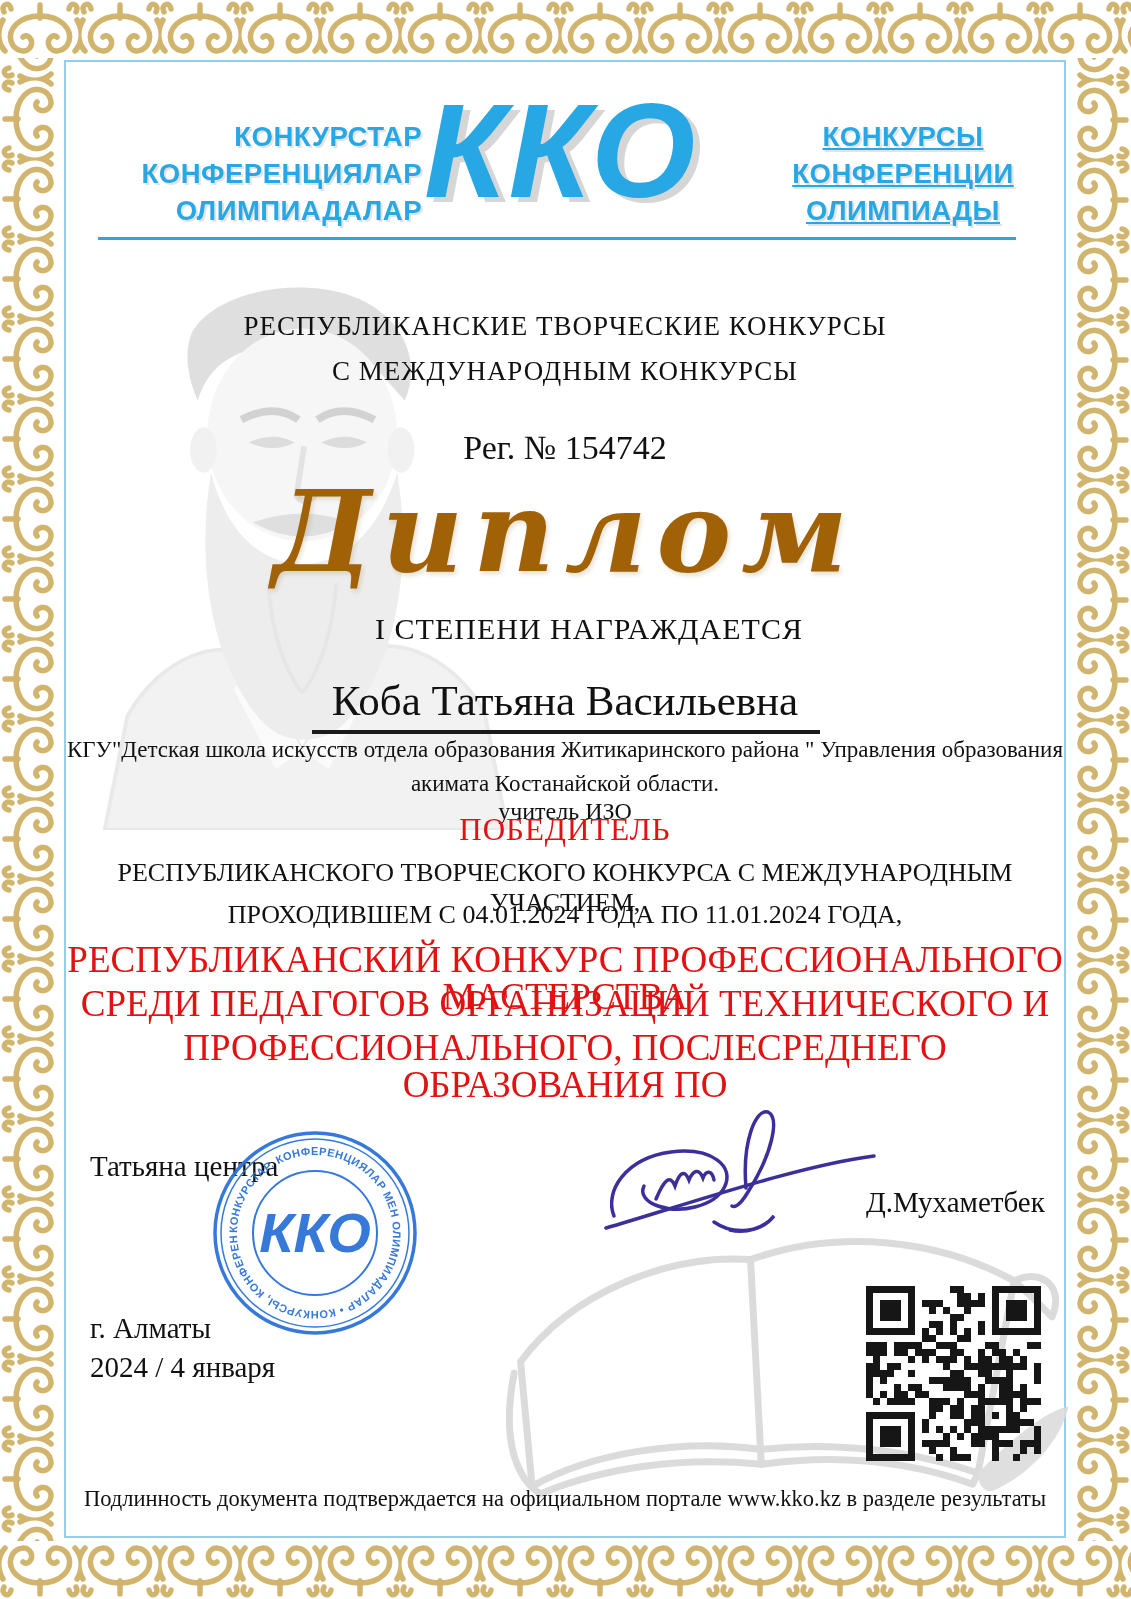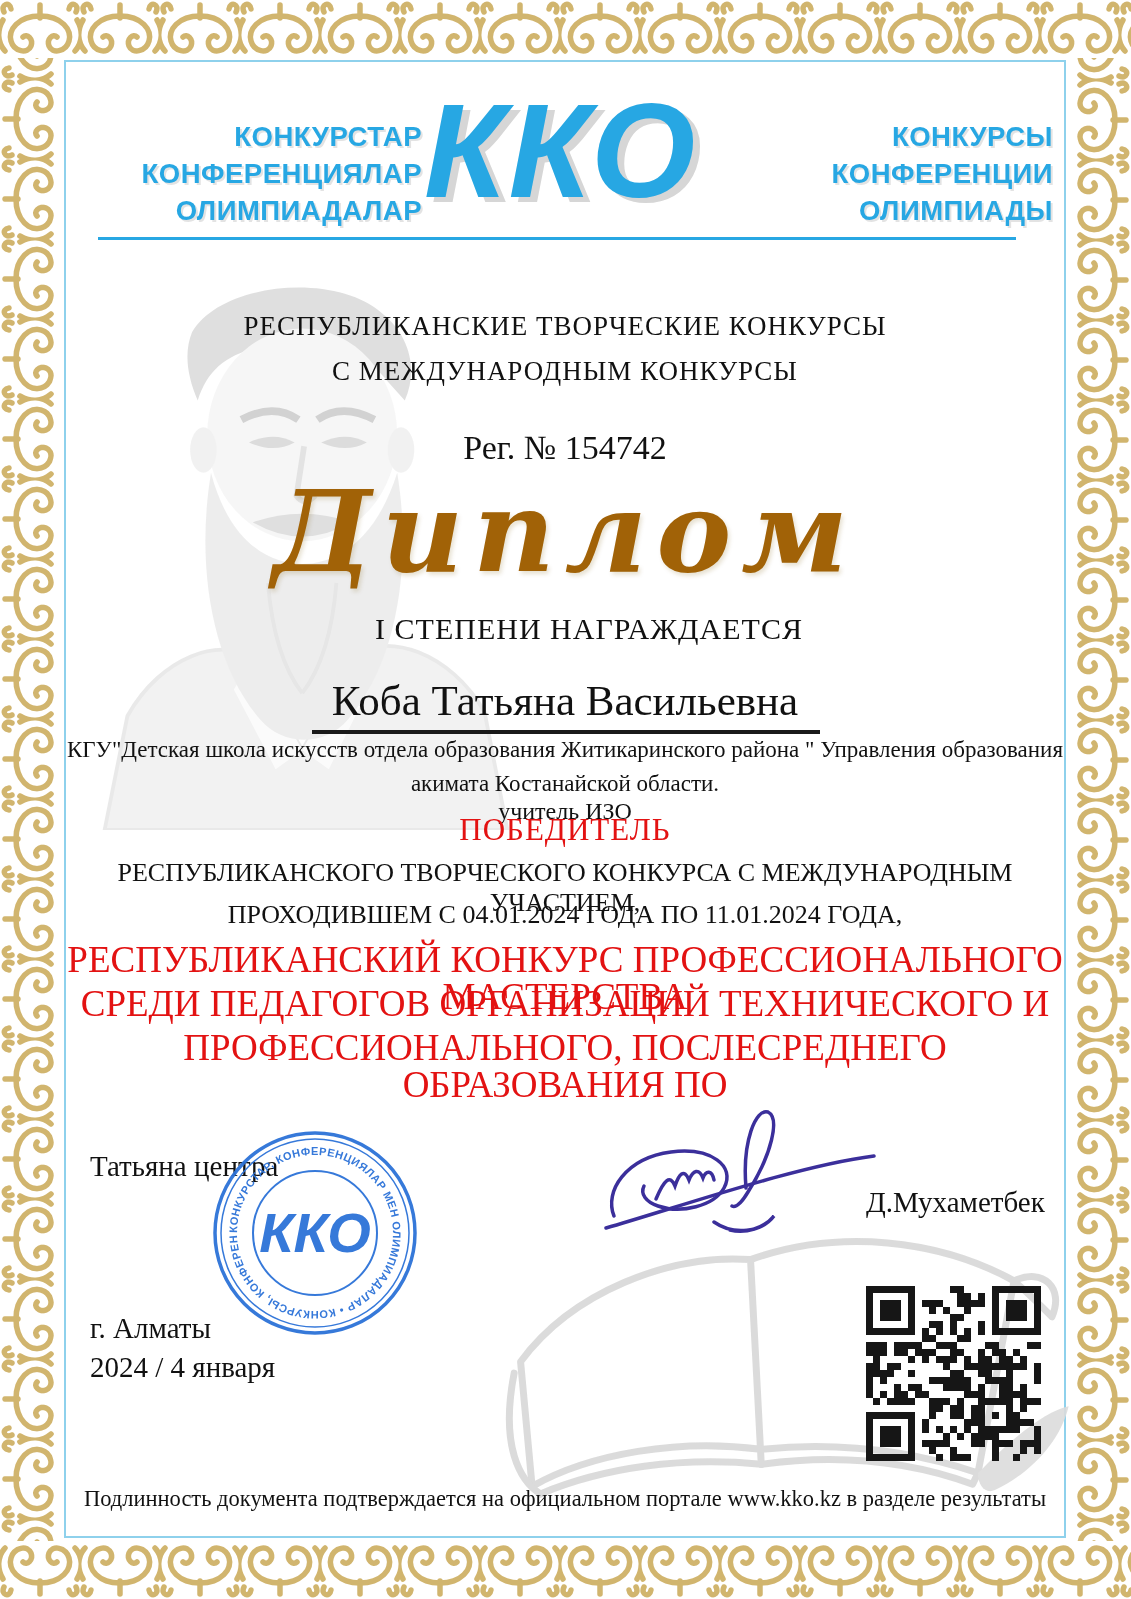--- a/index.html
+++ b/index.html
@@ -7,21 +7,21 @@
         font-family:"Liberation Serif",serif;color:#111;margin:0 auto;}
   .abs{position:absolute;}
   
   .ctr{position:absolute;left:65px;width:1000px;text-align:center;line-height:1.15;}
   .nowrap{white-space:nowrap;}
   
   .hdr-side{position:absolute;top:118px;font-family:"Liberation Sans",sans-serif;
             font-weight:700;font-size:27.5px;line-height:37px;color:#27A7E3;
             text-shadow:2px 2px 0 #e3e3e3;letter-spacing:.5px;}
   .hdr-left{left:140px;width:282px;text-align:right;}
-  .hdr-right{left:753px;width:300px;text-align:right;}
+  .hdr-right{left:753px;width:300px;text-align:center;text-decoration:underline;}
   .hdr-logo{position:absolute;left:424px;top:74px;font-family:"Liberation Sans",sans-serif;
             font-style:italic;font-weight:700;font-size:134px;letter-spacing:2px;
             color:#27A7E3;text-shadow:7px 5px 0 #d6d6d6;}
   .hdr-rule{position:absolute;left:98px;top:237px;width:918px;height:3px;background:#27A7E3;}
   
   .t-title{font-size:27px;letter-spacing:1px;}
   .t-reg{font-size:34px;}
   .t-diploma{font-family:"DejaVu Serif",serif;font-style:italic;font-weight:700;
              font-size:112px;color:#a16207;letter-spacing:10px;
              text-shadow:2px 3px 4px rgba(120,90,0,.18);}

